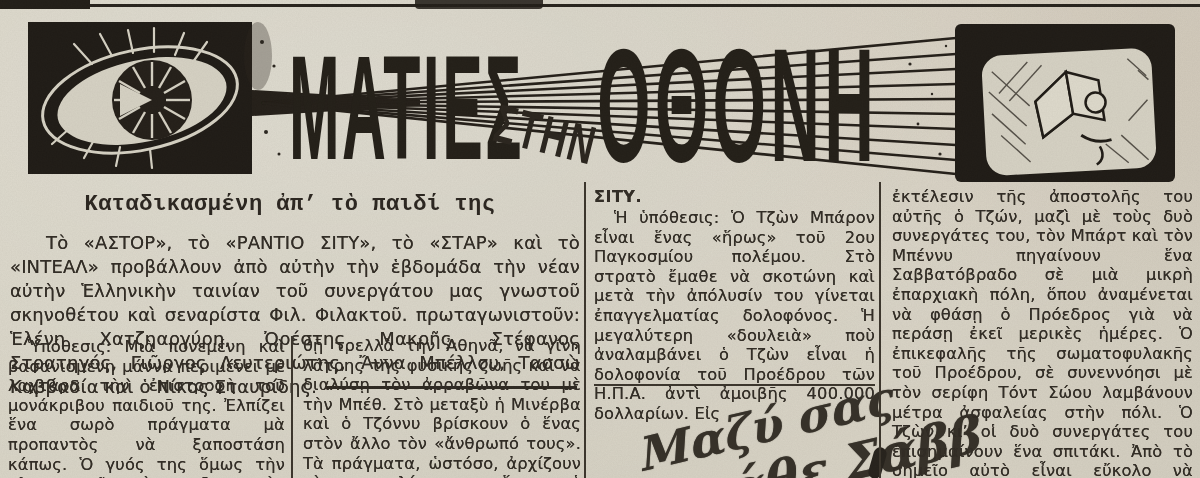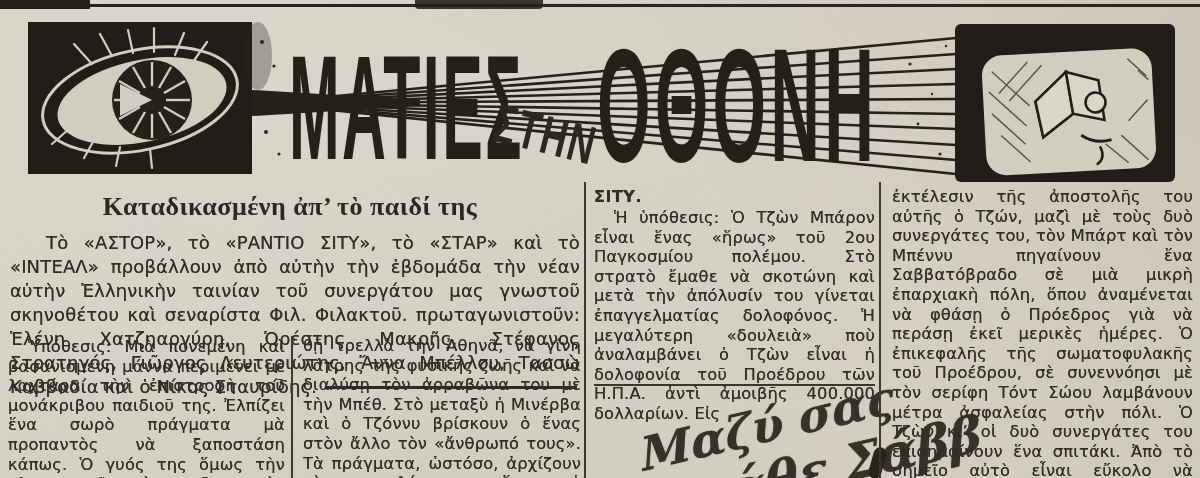--- a/index.html
+++ b/index.html
@@ -22,21 +22,21 @@
 
   
   .mast-svg{left:0; top:8px;}
   .mt{position:absolute; font-family:"Liberation Sans", sans-serif; font-weight:900; color:#231f18; transform-origin:left top; white-space:nowrap;}
   .mt1{left:289px; top:22px; font-size:76px; letter-spacing:3px; transform:scaleX(.8) scaleY(1.95);}
   .mt2{left:503px; top:92px; font-size:36px; letter-spacing:2px; transform:rotate(14deg) scaleY(1.5); color:#2a251e;}
   .mt3{left:597px; top:13px; font-size:82px; letter-spacing:5px; transform:scaleX(.84) scaleY(1.97);}
 
   
   .headline{left:0; top:192px; width:580px; text-align:center;
-    font-family:Liberation Serif, serif; font-weight:bold; font-size:26px; color:#2b2620; letter-spacing:.5px;}
+    font-family:Liberation Mono, monospace; font-weight:bold; font-size:22px; color:#2b2620; letter-spacing:.5px;}
   .bodytext{font-size:16.3px; line-height:19.6px; text-align:justify; letter-spacing:.15px;
     text-shadow:0 0 .6px rgba(43,38,31,.85);}
   .intro{left:10px; top:231px; width:570px; text-indent:36px; font-size:18px; line-height:24px;}
   .endrule{display:inline-block; width:252px; height:3px; background:#2e2922; vertical-align:4px; margin-left:8px;}
   .colA{left:8px;   top:337px; width:277px; text-indent:20px;}
   .colB{left:303px; top:336px; width:278px;}
   .colC-lead{left:594px; top:187px; width:282px; font-weight:bold; font-size:16px; letter-spacing:.5px;}
   .colC{left:594px; top:208px; width:281px; text-indent:20px;}
   .colD{left:892px; top:187px; width:301px;}
 

